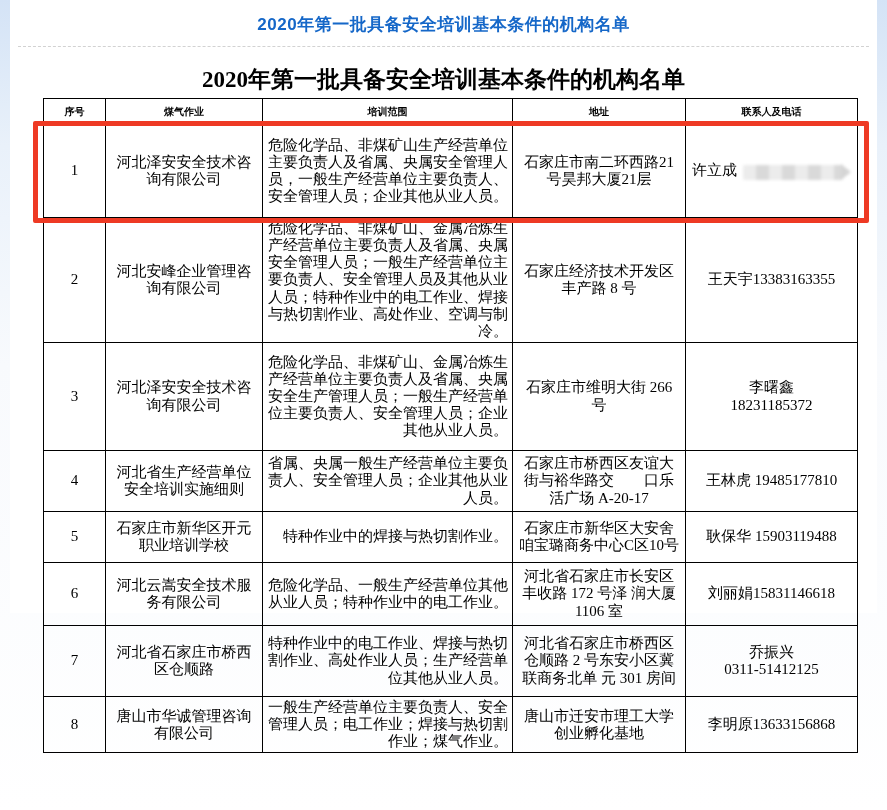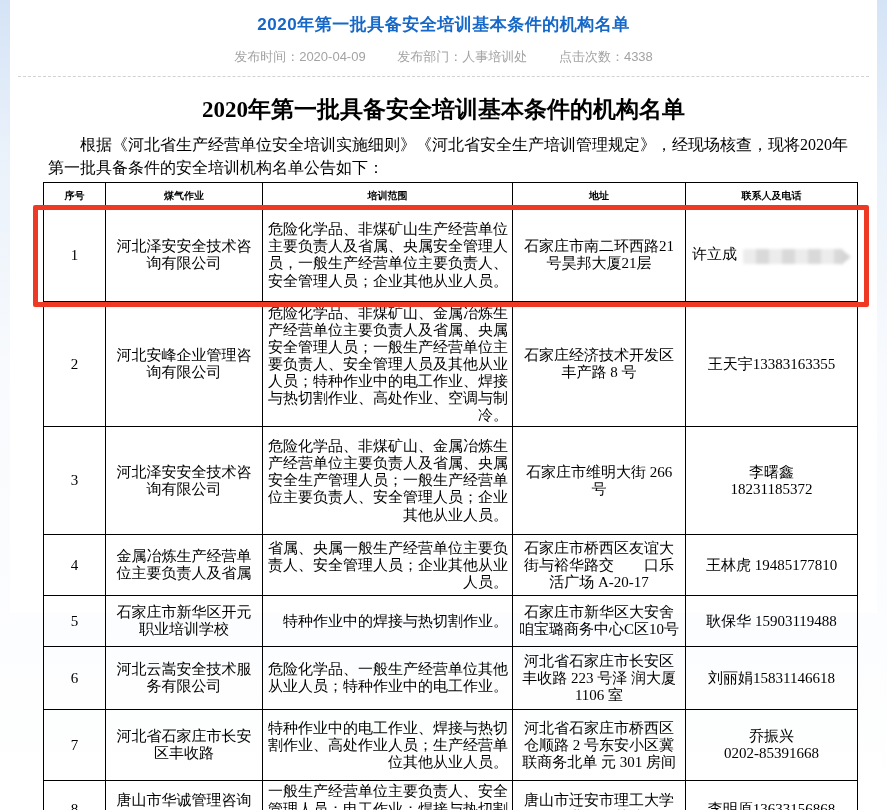--- a/index.html
+++ b/index.html
@@ -110,31 +110,25 @@
     box-sizing:border-box;
   }
 </style>
 </head>
 <body>
 
 <div class="content">
 
   <h1 class="doc-header-title">2020年第一批具备安全培训基本条件的机构名单</h1>
 
-  <div class="meta">
-    <span>发布时间：2020-04-09</span>
-    <span>发布部门：人事培训处</span>
-    <span>点击次数：4338</span>
-  </div>
 
   <div class="divider"></div>
 
   <h2 class="article-title">2020年第一批具备安全培训基本条件的机构名单</h2>
 
-  <p class="intro">根据《河北省生产经营单位安全培训实施细则》《河北省安全生产培训管理规定》，经现场核查，现将2020年第一批具备条件的安全培训机构名单公告如下：</p>
 
   <div class="table-wrap">
     <table class="org-table">
       <colgroup>
         <col style="width:62px">
           <col style="width:157px">
           <col style="width:250px">
           <col style="width:173px">
           <col style="width:172px">
       </colgroup>
@@ -165,46 +159,46 @@
           <tr>
     <td class="cell-no">3</td>
     <td class="cell-name">河北泽安安全技术咨询有限公司</td>
     <td class="cell-scope">危险化学品、非煤矿山、金属冶炼生产经营单位主要负责人及省属、央属安全生产管理人员；一般生产经营单位主要负责人、安全管理人员；企业其他从业人员。</td>
     <td class="cell-addr">石家庄市维明大街 266 号</td>
     <td class="cell-contact"><span>李曙鑫
 18231185372</span></td>
   </tr>
           <tr>
     <td class="cell-no">4</td>
-    <td class="cell-name">金属冶炼生产经营单位主要负责人及省属</td>
+    <td class="cell-name">河北省生产经营单位安全培训实施细则</td>
     <td class="cell-scope">省属、央属一般生产经营单位主要负责人、安全管理人员；企业其他从业人员。</td>
     <td class="cell-addr">石家庄市桥西区友谊大街与裕华路交　　口乐活广场 A-20-17</td>
     <td class="cell-contact"><span>王林虎 19485177810</span></td>
   </tr>
           <tr>
     <td class="cell-no">5</td>
     <td class="cell-name">石家庄市新华区开元职业培训学校</td>
     <td class="cell-scope">特种作业中的焊接与热切割作业。</td>
     <td class="cell-addr">石家庄市新华区大安舍咱宝璐商务中心C区10号</td>
     <td class="cell-contact"><span>耿保华 15903119488</span></td>
   </tr>
           <tr>
     <td class="cell-no">6</td>
     <td class="cell-name">河北云嵩安全技术服务有限公司</td>
     <td class="cell-scope">危险化学品、一般生产经营单位其他从业人员；特种作业中的电工作业。</td>
-    <td class="cell-addr">河北省石家庄市长安区丰收路 223 号泽 润大厦 1106 室</td>
+    <td class="cell-addr">河北省石家庄市长安区丰收路 172 号泽 润大厦 1106 室</td>
     <td class="cell-contact"><span>刘丽娟15831146618</span></td>
   </tr>
           <tr>
     <td class="cell-no">7</td>
-    <td class="cell-name">河北省石家庄市长安区丰收路</td>
+    <td class="cell-name">河北省石家庄市桥西区仓顺路</td>
     <td class="cell-scope">特种作业中的电工作业、焊接与热切割作业、高处作业人员；生产经营单位其他从业人员。</td>
     <td class="cell-addr">河北省石家庄市桥西区仓顺路 2 号东安小区冀联商务北单 元 301 房间</td>
     <td class="cell-contact"><span>乔振兴
-0202-85391668</span></td>
+0311-51412125</span></td>
   </tr>
           <tr>
     <td class="cell-no">8</td>
     <td class="cell-name">唐山市华诚管理咨询有限公司</td>
     <td class="cell-scope">一般生产经营单位主要负责人、安全管理人员；电工作业；焊接与热切割作业；煤气作业。</td>
     <td class="cell-addr">唐山市迁安市理工大学创业孵化基地</td>
     <td class="cell-contact"><span>李明原13633156868</span></td>
   </tr>
         </tbody>
     </table>

